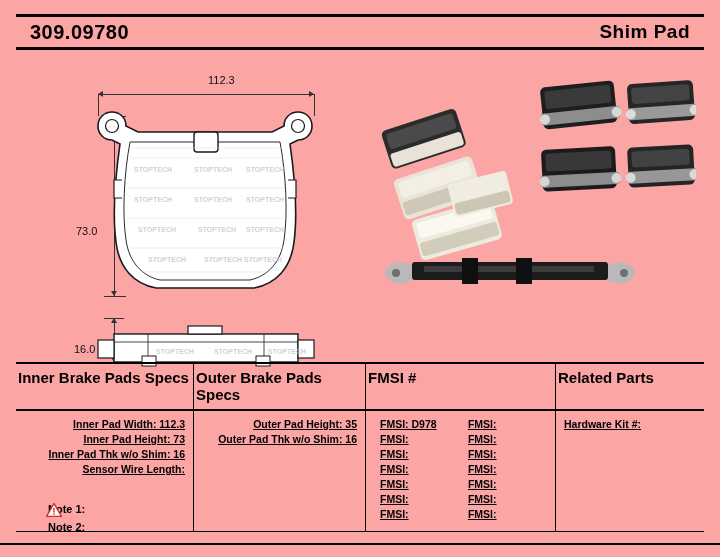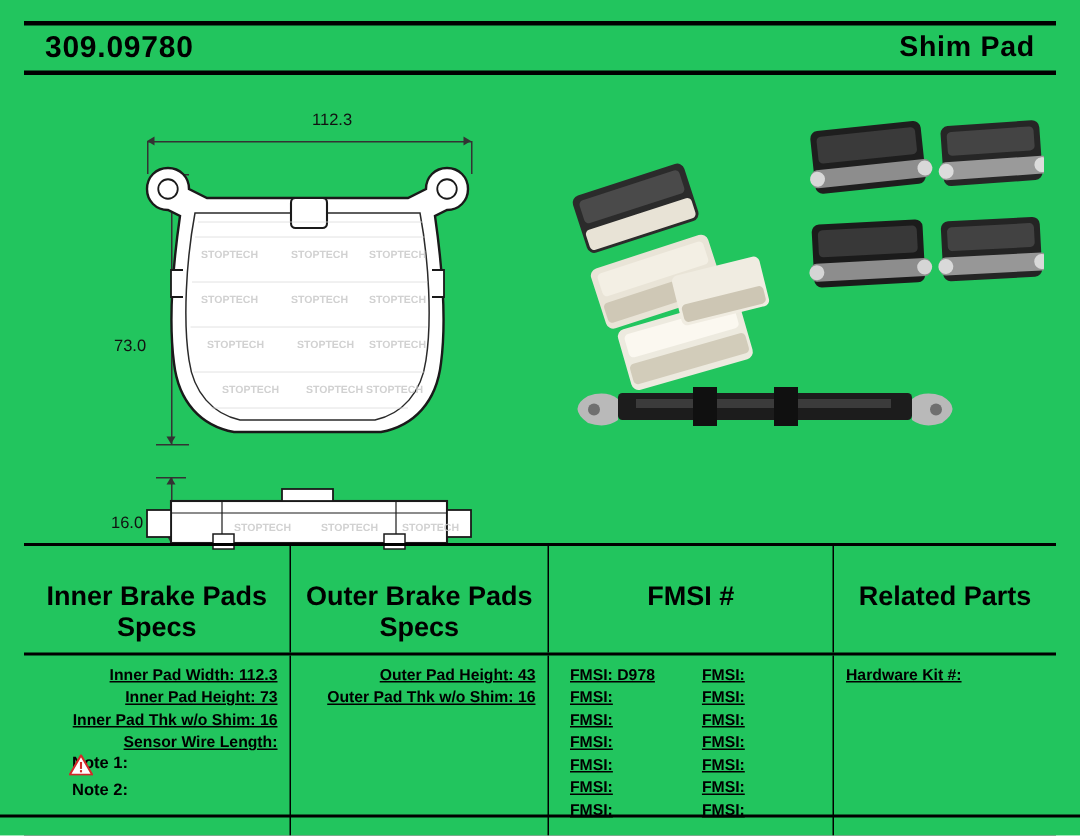--- a/index.html
+++ b/index.html
@@ -7,21 +7,21 @@
     margin: 0; padding: 0;
     width: 720px; height: 557px;
     background: #ffffff;
     font-family: "Liberation Sans", sans-serif;
     color: #000000;
     overflow: hidden;
   }
   .page {
     position: relative;
     width: 720px; height: 557px;
-    background: #22c55e;
+    background: #fca5a5;
   }
 
   
   .header {
     position: absolute;
     left: 16px; top: 14px;
     width: 688px; height: 36px;
     border-top: 3px solid #000;
     border-bottom: 3px solid #000;
     display: flex;
@@ -86,24 +86,23 @@
     left: 16px; top: 362px;
     width: 688px;
     border-top: 2px solid #000;
     border-bottom: 1px solid #000;
   }
   .spec-head {
     display: flex;
     border-bottom: 2px solid #000;
   }
   .spec-head > div {
-    font-size: 18px;
-    font-weight: bold;
-    text-align: center;
-    padding: 23px 2px 6px;
+    font-size: 15px;
+    font-weight: bold;
+    padding: 5px 2px 6px;
     border-right: 1px solid #000;
   }
   .spec-head > div:last-child { border-right: none; }
 
   .spec-body { display: flex; min-height: 120px; }
   .spec-body > div {
     border-right: 1px solid #000;
     padding: 6px 8px 8px;
     text-decoration: underline;
   }
@@ -358,21 +357,21 @@
     <div class="spec-body">
 
       <div class="col1">
         <div class="spec-line">Inner Pad Width: 112.3</div>
         <div class="spec-line">Inner Pad Height: 73</div>
         <div class="spec-line">Inner Pad Thk w/o Shim: 16</div>
         <div class="spec-line">Sensor Wire Length:</div>
       </div>
 
       <div class="col2">
-        <div class="spec-line">Outer Pad Height: 43</div>
+        <div class="spec-line">Outer Pad Height: 35</div>
         <div class="spec-line">Outer Pad Thk w/o Shim: 16</div>
       </div>
 
       <div class="col3">
         <div class="fmsi-row">
           <span class="a">FMSI:  D978</span>
           <span class="b">FMSI:</span>
         </div>
         <div class="fmsi-row">
           <span class="a">FMSI:</span>

